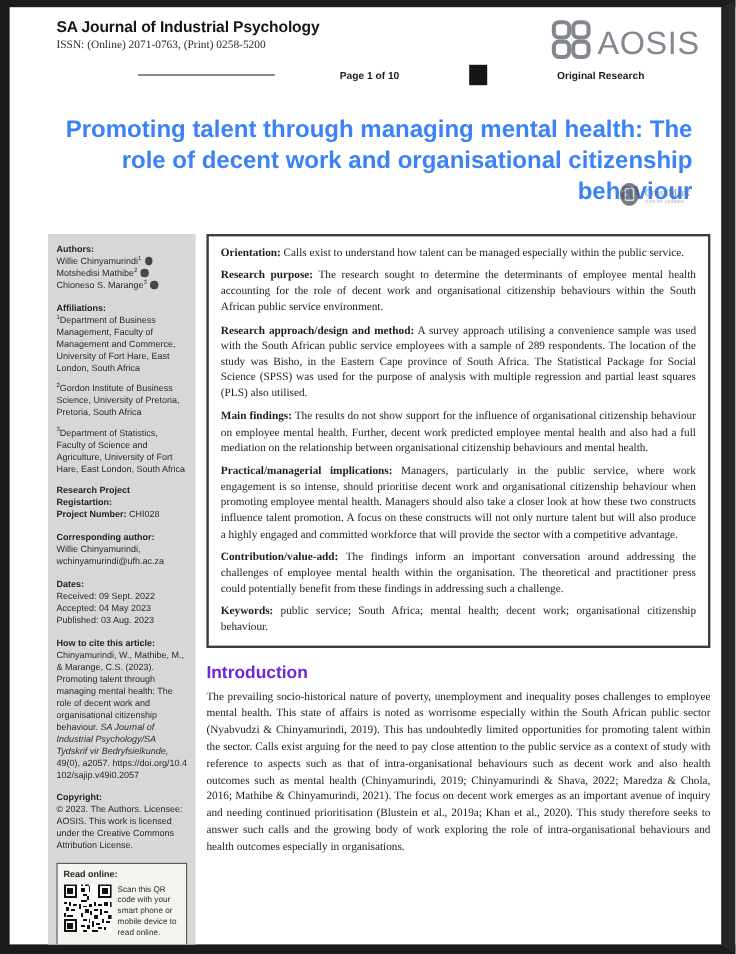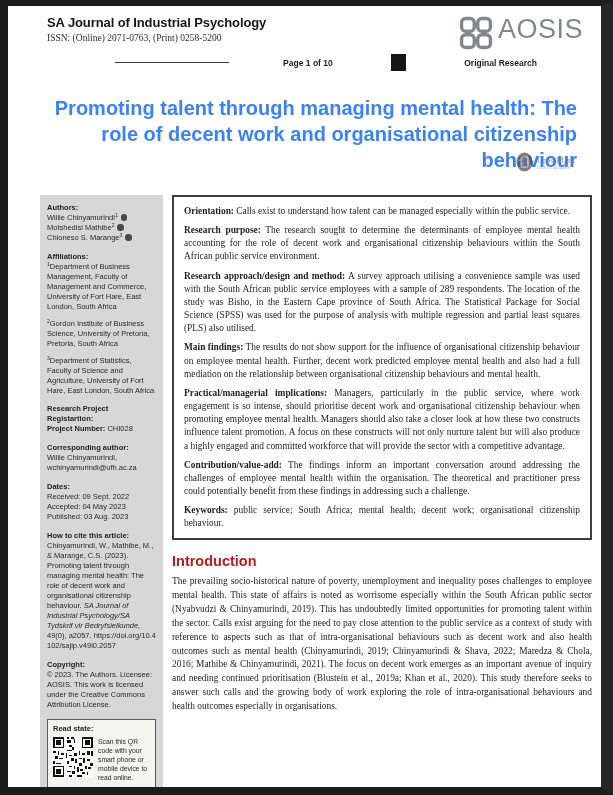--- a/index.html
+++ b/index.html
@@ -7,21 +7,21 @@
   .page {
     position:relative; width:613px; height:795px; background:#fff; overflow:hidden;
     border-top:6px solid #1c1c1c; border-left:8px solid #1c1c1c;
     border-right:12px solid #262626; border-bottom:8px solid #1c1c1c;
     font-family:"Liberation Sans", sans-serif; color:#222;
   }
   
   .header { padding:9px 0 0 39px; }
   .journal-title { font-size:13px; font-weight:bold; color:#161616; letter-spacing:-0.1px; }
   .issn { font-family:"Liberation Serif", serif; font-size:9.5px; color:#2e2e2e; margin-top:3px; }
-  .logo { position:absolute; top:10px; right:18px; display:flex; align-items:flex-start; gap:5px; }
+  .logo { position:absolute; top:10px; right:18px; display:flex; align-items:flex-end; gap:5px; }
   .logo-text { font-size:27px; color:#83878d; letter-spacing:0.5px; line-height:1; }
   
   .page-strip { display:flex; align-items:center; margin:11px 10px 0 107px;gap:45px; }
   .strip-line-l { width:125px; height:1px; background:#3a3a3a; }
   .strip-line-r { flex:1; height:1px; background:#3a3a3a; }
   .strip-label { font-size:8.5px; font-weight:bold; color:#1d1d1d; margin:0 9px; white-space:nowrap; }
   .strip-square { width:17px; height:17px; background:#161616; margin:0 4px; }
   
   .title { width:545px; margin:24px auto 0; text-align:right; font-size:20px; font-weight:bold;
            line-height:1.3; color:#3b82f6; }
@@ -48,21 +48,21 @@
   .ro-row { display:flex; gap:5px; margin-top:3px; }
   .qr { flex:0 0 40px; width:40px; height:40px; background:#fff; }
   .ro-text { font-size:6.8px; line-height:1.35; color:#2a2a2a; }
   
   .main { flex:1; font-family:"Liberation Serif", serif; color:#1e1e1e; }
   .abstract-box { border:2px solid #3d3d3d; padding:8px 10px 6px; font-size:9.4px;
                   line-height:1.4; text-align:justify; }
   .abstract-box p { margin:0 0 6px; }
   .abstract-box p:last-child { margin-bottom:2px; }
   .intro-heading { font-family:"Liberation Sans", sans-serif; font-size:14.5px; font-weight:bold;
-                   color:#b91c1c; margin:13px 0 6px; }
+                   color:#6d28d9; margin:13px 0 6px; }
   .intro-para { font-size:9.4px; line-height:1.47; text-align:justify; margin:0; }
 </style>
 </head>
 <body>
 
 <div class="page">
 
   <div class="header">
     <div class="journal-title">SA Journal of Industrial Psychology</div>
     <div class="issn">ISSN: (Online) 2071-0763, (Print) 0258-5200</div>
@@ -142,21 +142,21 @@
         <div class="sb-label">How to cite this article:</div>
         <div><span>Chinyamurindi, W., Mathibe, M., &amp; Marange, C.S. (2023). Promoting talent through managing mental health: The role of decent work and organisational citizenship behaviour. </span><span class="it">SA Journal of Industrial Psychology/SA Tydskrif vir Bedryfsielkunde,</span><span> 49(0), a2057. </span><span class="doi">https://doi.org/10.4102/sajip.v49i0.2057</span></div>
       </div>
 
       <div class="sb-section">
         <div class="sb-label">Copyright:</div>
         <div>© 2023. The Authors. Licensee: AOSIS. This work is licensed under the Creative Commons Attribution License.</div>
       </div>
 
       <div class="read-online">
-        <div class="sb-label">Read state:</div>
+        <div class="sb-label">Read online:</div>
         <div class="ro-row">
           <svg class="qr" viewBox="0 0 25 25" shape-rendering="crispEdges">
             <rect width="25" height="25" fill="#fff"></rect>
             <g fill="#111">
               <rect x="0" y="0" width="7" height="7"></rect>
                 <rect x="18" y="0" width="7" height="7"></rect>
                 <rect x="0" y="18" width="7" height="7"></rect>
             </g>
             <g fill="#fff">
               <rect x="1" y="1" width="5" height="5"></rect>

